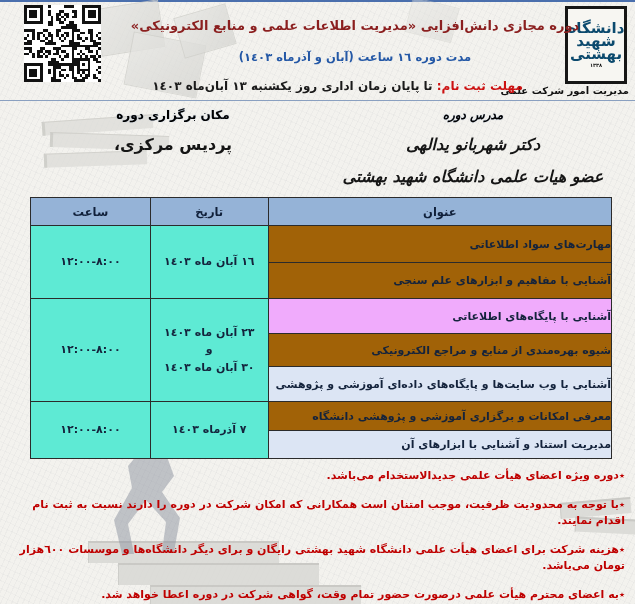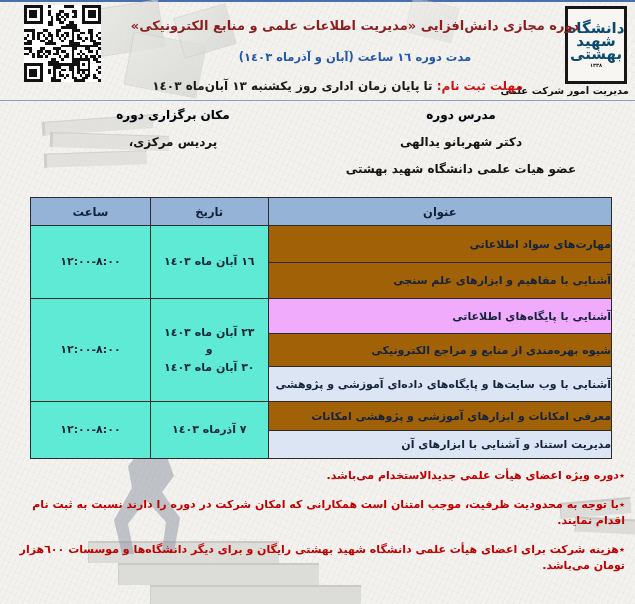--- a/index.html
+++ b/index.html
@@ -28,22 +28,22 @@
          font-size:13px;color:#8b1f1f;}
   .duration{position:absolute;left:75px;right:0;top:50px;text-align:center;direction:rtl;
          font-size:11.5px;color:#2458a6;}
   .deadline{position:absolute;left:140px;right:100px;top:79px;text-align:center;direction:rtl;font-size:12px;}
   .deadline .red{color:#cc1111;}
   .divider{position:absolute;top:100px;left:0;right:0;height:1px;background:#8aa0c0;}
 
   
   .infoblock{position:absolute;top:108px;width:302px;text-align:center;direction:rtl;}
   .infoblock .bluehead{color:#000000;font-size:12px;text-shadow:0 0 1px rgba(110,150,210,.55);}
-  .infoblock .line{margin-top:13px;font-size:12px;color:#151515;}
-  .inst{left:310px;} .venue{left:22px;}
+  .infoblock .line{margin-top:13px;font-size:16px;color:#151515;}
+  .inst{left:322px;font-style:italic;} .venue{left:22px;}
 
   
   table.sched{position:absolute;top:197px;left:30px;width:582px;border-collapse:collapse;direction:rtl;
       font-size:11px;color:#14233c;}
   table.sched td,table.sched th{border:1px solid #2b2b2b;padding:0 0;font-weight:bold;}
   table.sched th{background:#95b3d7;height:27px;font-size:11.5px;color:#10203a;}
   td.topic{text-align:right;}
   td.mid{text-align:center;background:#5eead4;line-height:1.55;}
   .tone-m{background:#a16207;} .tone-l{background:#dce5f4;} .tone-d{background:#f0abfc;}
 
@@ -414,29 +414,30 @@
           <td class="mid" rowspan="3">٢٣ آبان ماه ١٤٠٣<br>و<br>٣٠ آبان ماه ١٤٠٣</td>
           <td class="mid" rowspan="3"><span dir="ltr">٨:٠٠-١٢:٠٠</span></td>
         </tr>
         <tr style="height: 33px;">
           <td class="topic tone-m">شیوه بهره‌مندی از منابع و مراجع الکترونیکی</td>
         </tr>
         <tr style="height: 35px;">
           <td class="topic tone-l">آشنایی با وب سایت‌ها و پایگاه‌های داده‌ای آموزشی و پژوهشی</td>
         </tr>
         <tr style="height: 29px;">
-          <td class="topic tone-m">معرفی امکانات و ابزارهای آموزشی و پژوهشی امکانات</td>
+          <td class="topic tone-m">معرفی امکانات و برگزاری آموزشی و پژوهشی دانشگاه</td>
           <td class="mid" rowspan="2">٧ آذرماه ١٤٠٣</td>
           <td class="mid" rowspan="2"><span dir="ltr">٨:٠٠-١٢:٠٠</span></td>
         </tr>
         <tr style="height: 28px;">
           <td class="topic tone-l">مدیریت استناد و آشنایی با ابزارهای آن</td>
         </tr>
       </tbody>
   </table>
 
   <ul class="notes">
       <li>٭دوره ویژه اعضای هیأت علمی جدیدالاستخدام می‌باشد.</li>
       <li>٭با توجه به محدودیت ظرفیت، موجب امتنان است همکارانی که امکان شرکت در دوره را دارند نسبت به ثبت نام اقدام نمایند.</li>
       <li>٭هزینه شرکت برای اعضای هیأت علمی دانشگاه شهید بهشتی رایگان و برای دیگر دانشگاه‌ها و موسسات ٦٠٠هزار تومان می‌باشد.</li>
+      <li>٭به اعضای محترم هیأت علمی درصورت حضور تمام وقت، گواهی شرکت در دوره اعطا خواهد شد.</li>
     </ul>
 
 </div>
 
 </body></html>

